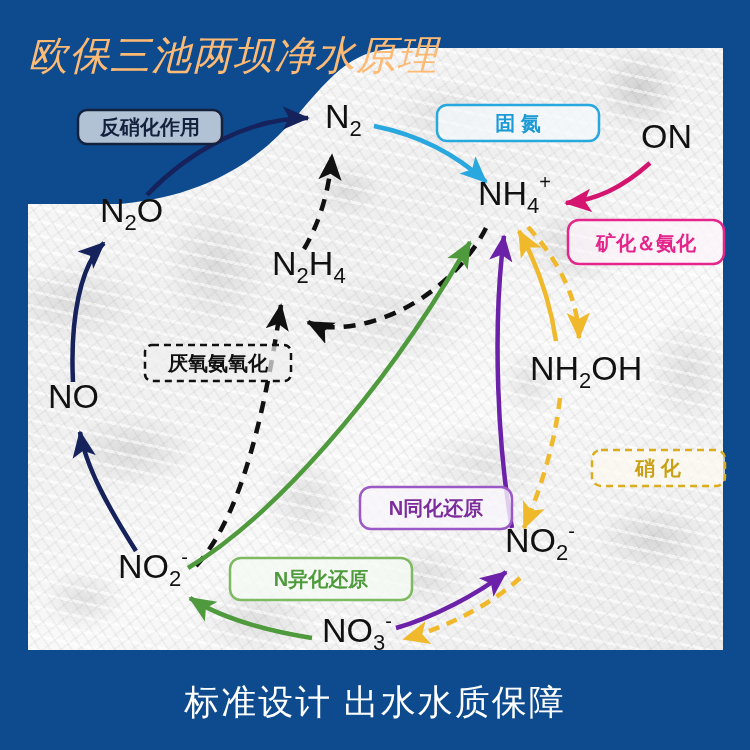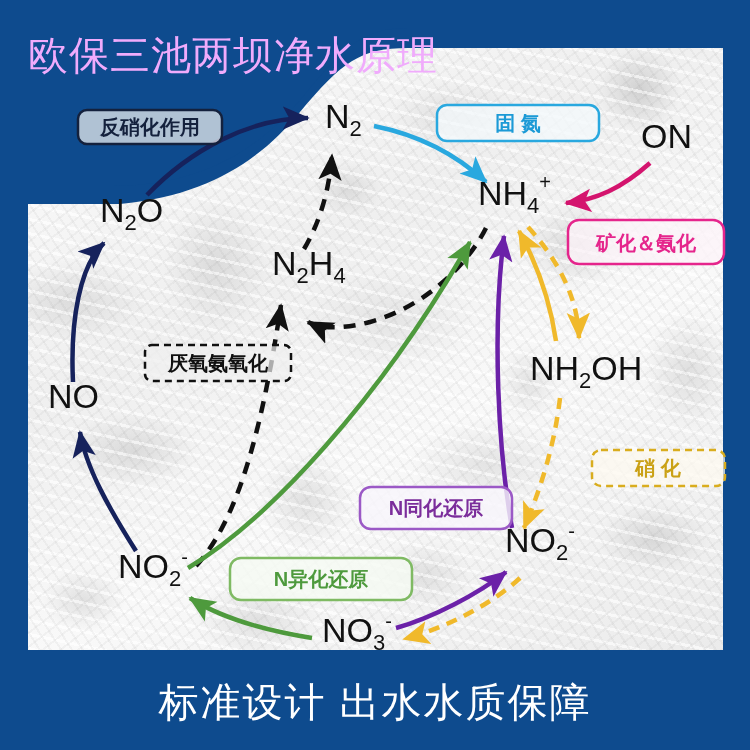--- a/index.html
+++ b/index.html
@@ -49,31 +49,31 @@
       repeating-linear-gradient(12deg, rgba(255,255,255,.55) 0 3px, rgba(255,255,255,0) 3px 14px);
   }
 
   
   .title-banner{
     position:absolute;left:0;top:0;width:750px;height:210px;
     pointer-events:none;
   }
   .title-text{
     position:absolute;left:28px;top:28px;
-    font-size:40px;color:#f0abfc;letter-spacing:1px;
-    white-space:nowrap;font-weight:400;
+    font-size:40px;color:#fdba74;letter-spacing:1px;
+    white-space:nowrap;font-weight:400;font-style:italic;
   }
 
   
   .bottom-banner{
     position:absolute;left:0;bottom:0;width:750px;height:96px;background:#0e4b8e;
     display:flex;align-items:center;justify-content:center;
   }
   .bottom-text{
-    font-size:40px;color:#ffffff;letter-spacing:2px;white-space:nowrap;
+    font-size:35px;color:#ffffff;letter-spacing:2px;white-space:nowrap;
   }
 
   
   #diagram{position:absolute;left:0;top:0;width:750px;height:750px;}
   .species{font-family:"Liberation Sans","DejaVu Sans",sans-serif;font-size:34px;fill:#111;}
   .species-sub{font-size:22px;}
   .species-sup{font-size:20px;}
   .tagtext{font-family:"Liberation Sans","DejaVu Sans",sans-serif;font-size:20px;font-weight:bold;}
 </style>
 </head>

